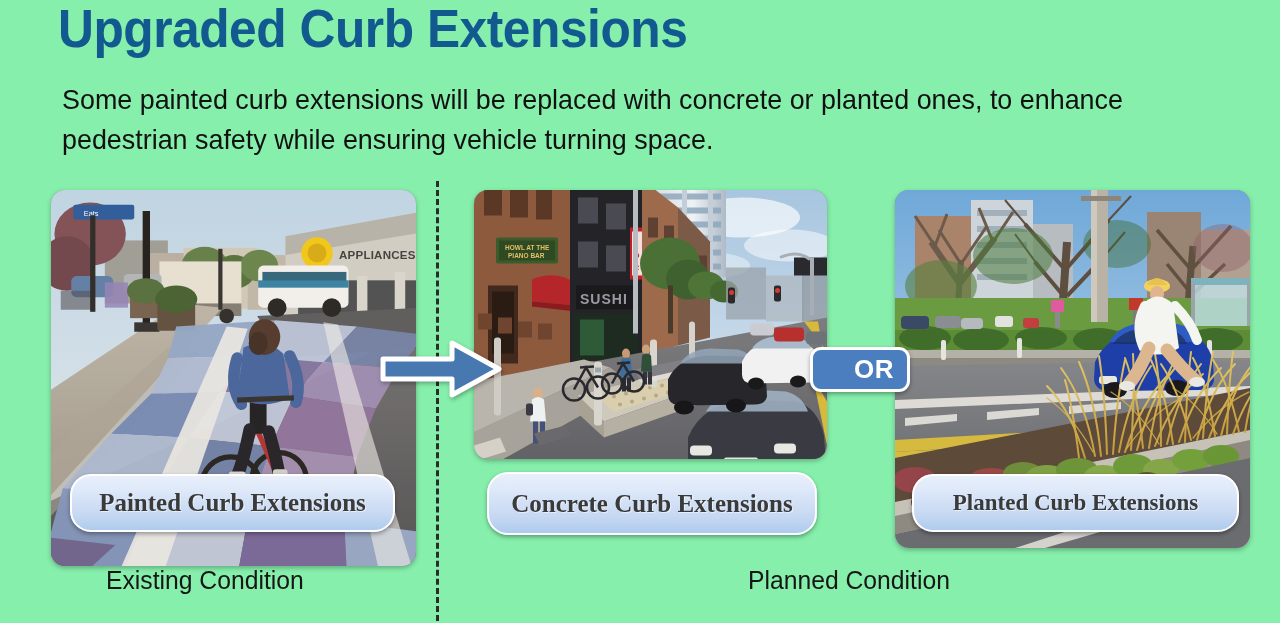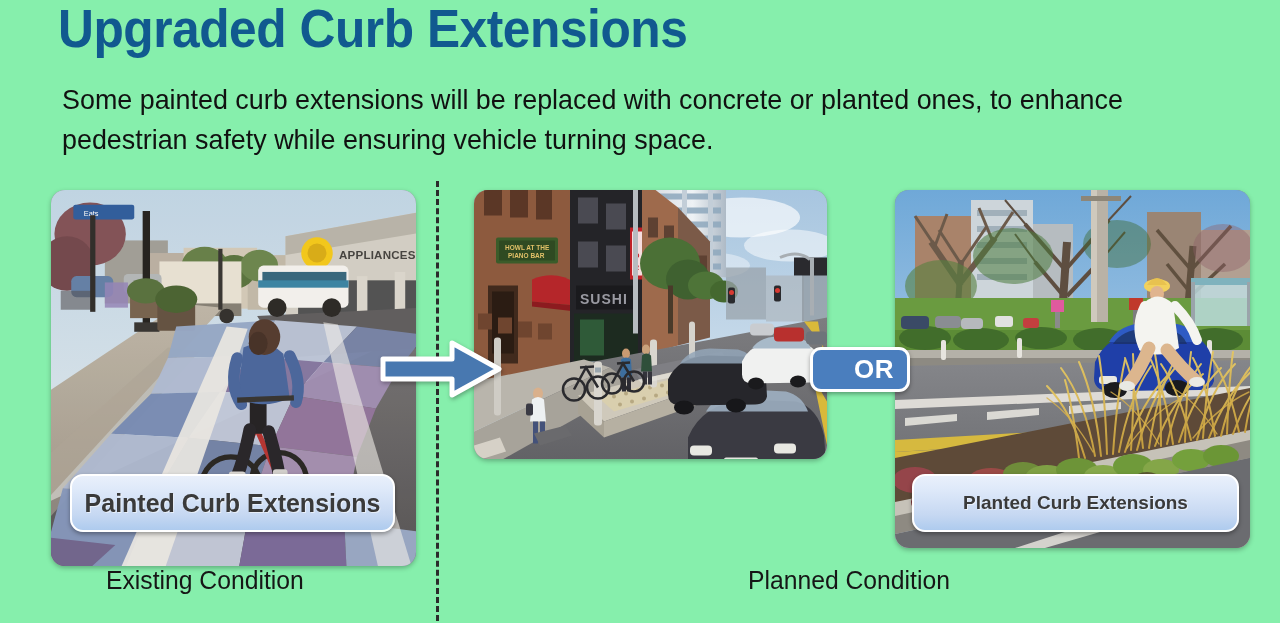--- a/index.html
+++ b/index.html
@@ -64,36 +64,37 @@
   }
   .panel svg { display: block; width: 100%; height: 100%; }
 
   #panel-existing { left: 44px;  top: 190px; width: 365px; height: 376px; margin-left: 7px; }
   #panel-concrete { left: 474px; top: 190px; width: 353px; height: 269px; }
   #panel-planted  { left: 895px; top: 190px; width: 355px; height: 358px; }
 
   
   .badge {
     position: absolute;
-    border-radius: 13px;
+    border-radius: 21px;
     border: 2px solid #ffffff;
     background: linear-gradient(to bottom, #e9f0fb 0%, #dde8f9 28%, #c6d8f2 72%, #aecbee 100%);
     box-shadow: 0 2px 4px rgba(0,0,0,0.35);
     display: flex;
     align-items: center;
     justify-content: center;
     text-align: left;
     font-weight: bold;
     color: #3a3a3a;
     text-shadow: 1px 1px 0 rgba(255,255,255,0.55);
     line-height: 1.12;
+    font-family: Liberation Serif, serif;
   }
   #badge-existing { left: 70px;  top: 474px; width: 325px; height: 58px; font-size: 25px; }
   #badge-concrete { left: 487px; top: 472px; width: 330px; height: 63px; font-size: 25px; }
-  #badge-planted  { left: 912px; top: 474px; width: 327px; height: 58px; font-size: 19px; }
+  #badge-planted  { left: 912px; top: 474px; width: 327px; height: 58px; font-size: 23px; }
 
   
   #or-chip {
     position: absolute;
     left: 810px; top: 347px;
     width: 100px; height: 45px;
     border-radius: 11px;
     border: 3px solid #ffffff;
     background: #4A7EBE;
     box-shadow: 0 2px 4px rgba(0,0,0,0.35);
@@ -478,20 +479,21 @@
       <g stroke="#2a2a2e" stroke-width="2.5" fill="none">
         <circle cx="138" cy="238" r="10"></circle>
           <circle cx="160" cy="236" r="10"></circle>
         <path d="M138 238 L149 218 L160 236"></path>
           <path d="M143 218 L156 217"></path>
       </g>
 
       <polygon points="60,288 92,280 98,290 66,300" fill="#6a6a6d"></polygon>
     </svg>
   </div>
+  <div class="badge" id="badge-concrete">Concrete Curb Extensions</div>
 
   <div class="panel" id="panel-planted">
     <svg viewBox="0 0 355 358" preserveAspectRatio="xMidYMid slice">
       <defs>
         <linearGradient id="p3sky" x1="0" y1="0" x2="0" y2="1">
           <stop offset="0%" stop-color="#6fa8d8"></stop>
             <stop offset="100%" stop-color="#cfe0ee"></stop>
         </linearGradient>
         <linearGradient id="p3road" x1="0" y1="0" x2="0" y2="1">
           <stop offset="0%" stop-color="#85868a"></stop>

